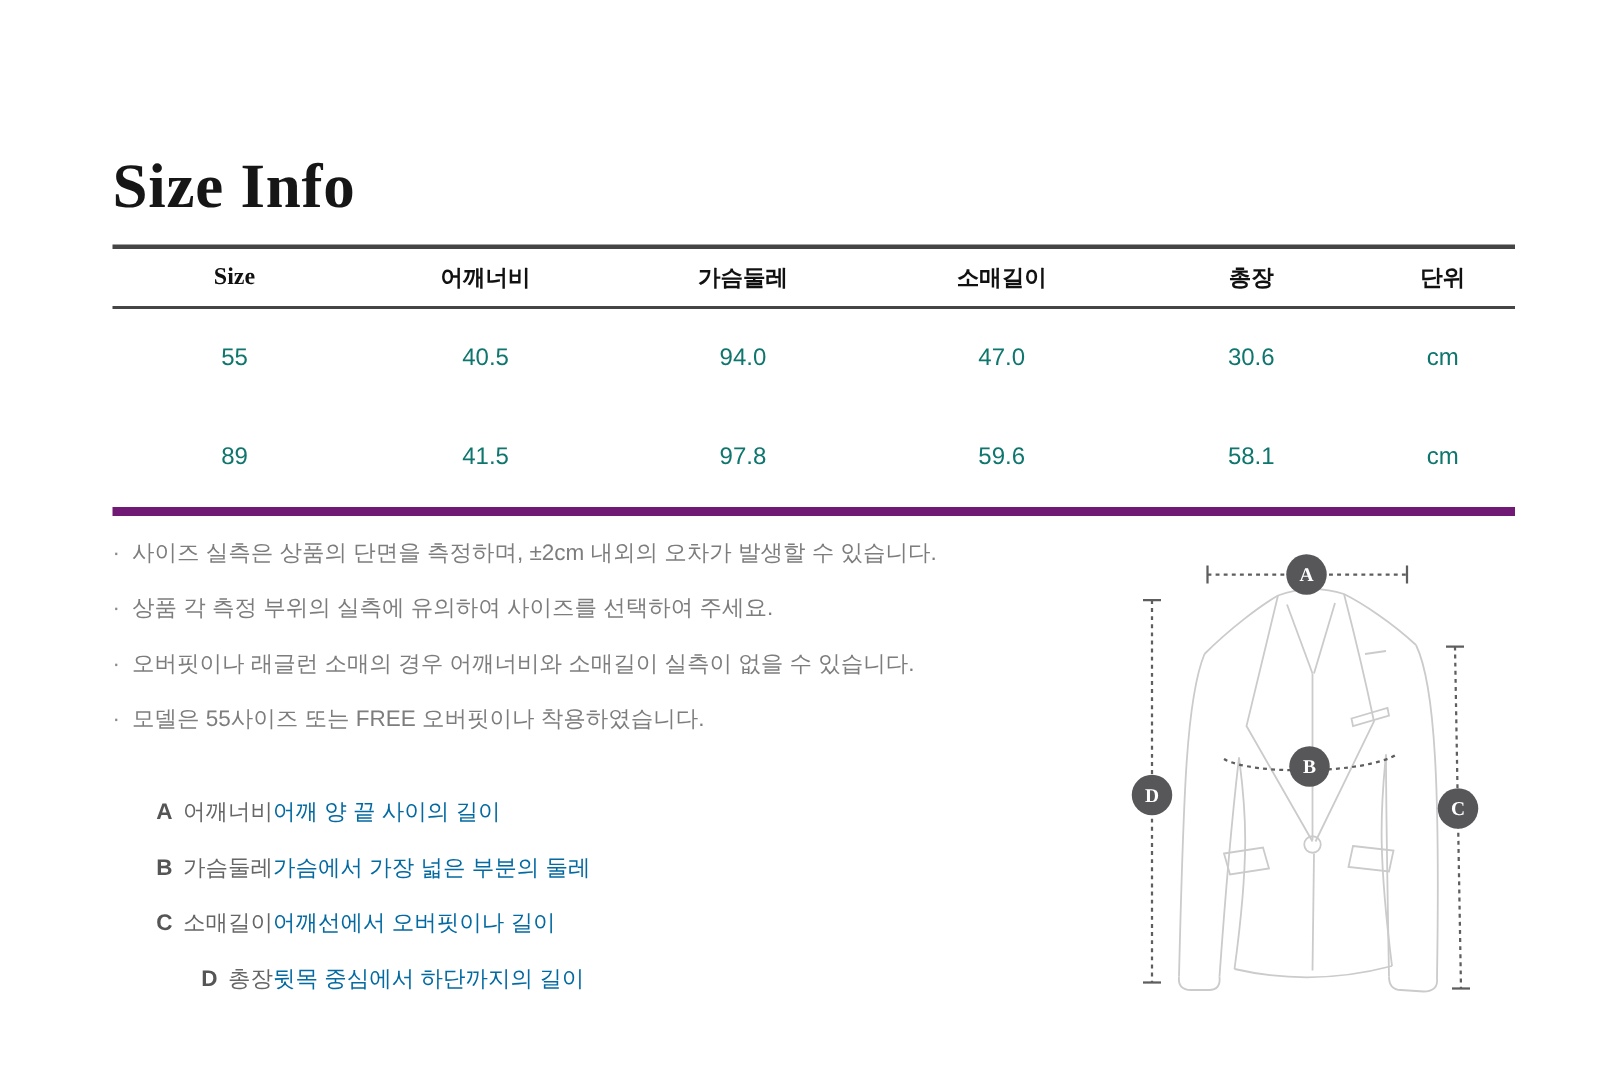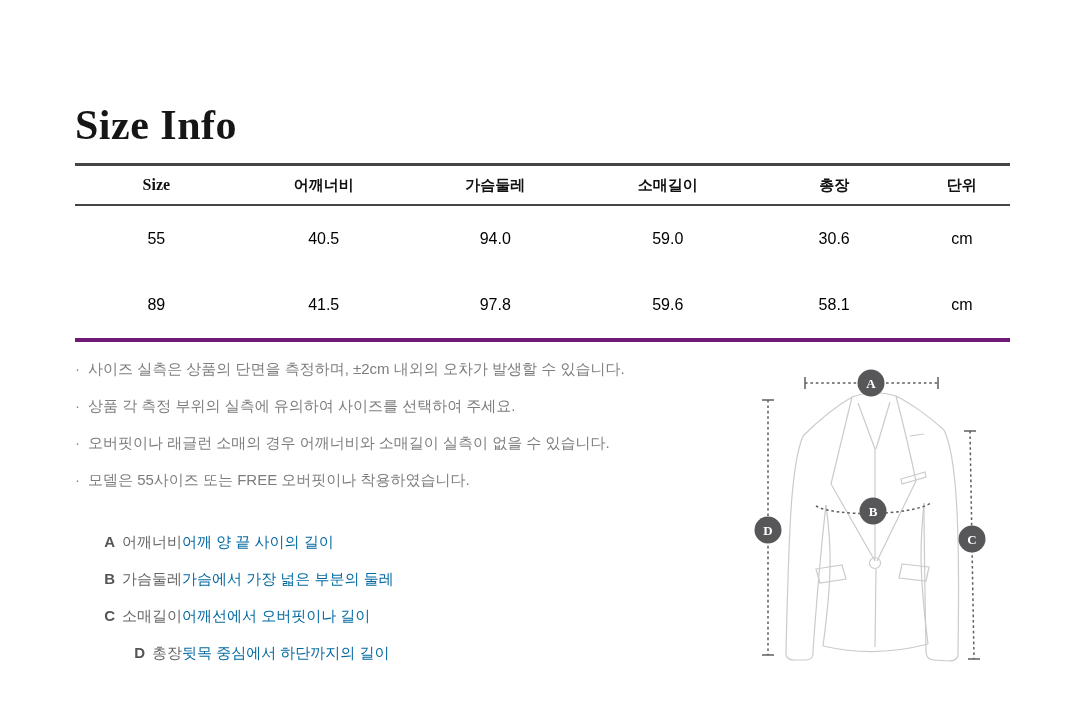--- a/index.html
+++ b/index.html
@@ -16,34 +16,34 @@
   .page-title {
     position:absolute; left:75px; top:62px;
     font-family:"Liberation Serif", serif;
     font-weight:bold; font-size:42px; line-height:42px;
     color:#161616; letter-spacing:0.5px;
   }
   
   .size-table {
     position:absolute; left:75px; top:121px; width:935px;
     border-top:3px solid #454545;
-    border-bottom:4px solid #701a75;
+    border-bottom:6px solid #701a75;
   }
   .t-row {
     display:grid;
     grid-template-columns:17.4% 18.4% 18.3% 18.6% 17% 10.3%;
     align-items:center; text-align:center;
   }
   .t-head {
     height:40px;
     border-bottom:2px solid #454545;
     font-weight:bold; font-size:15px; color:#111111;
   }
   .t-head .th:first-child { font-family:"Liberation Serif", serif; font-size:16px; }
-  .t-body { height:66px; font-size:16px; color:#000000; }
+  .t-body { height:66px; font-size:16px; color:#0f766e; }
   
   .notes {
     position:absolute; left:75px; top:308px;
     font-size:15px; color:#7d7d7d;
   }
   .note { line-height:37px; white-space:nowrap; }
   .note-bullet { margin-right:8px; color:#8a8a8a; }
   
   .legend {
     position:absolute; left:88px; top:481px;
@@ -77,21 +77,21 @@
       <div class="th">어깨너비</div>
       <div class="th">가슴둘레</div>
       <div class="th">소매길이</div>
       <div class="th">총장</div>
       <div class="th">단위</div>
     </div>
     <div class="t-row t-body">
       <div class="td">55</div>
       <div class="td">40.5</div>
       <div class="td">94.0</div>
-      <div class="td">59.0</div>
+      <div class="td">47.0</div>
       <div class="td">30.6</div>
       <div class="td">cm</div>
     </div>
     <div class="t-row t-body">
       <div class="td">89</div>
       <div class="td">41.5</div>
       <div class="td">97.8</div>
       <div class="td">59.6</div>
       <div class="td">58.1</div>
       <div class="td">cm</div>

